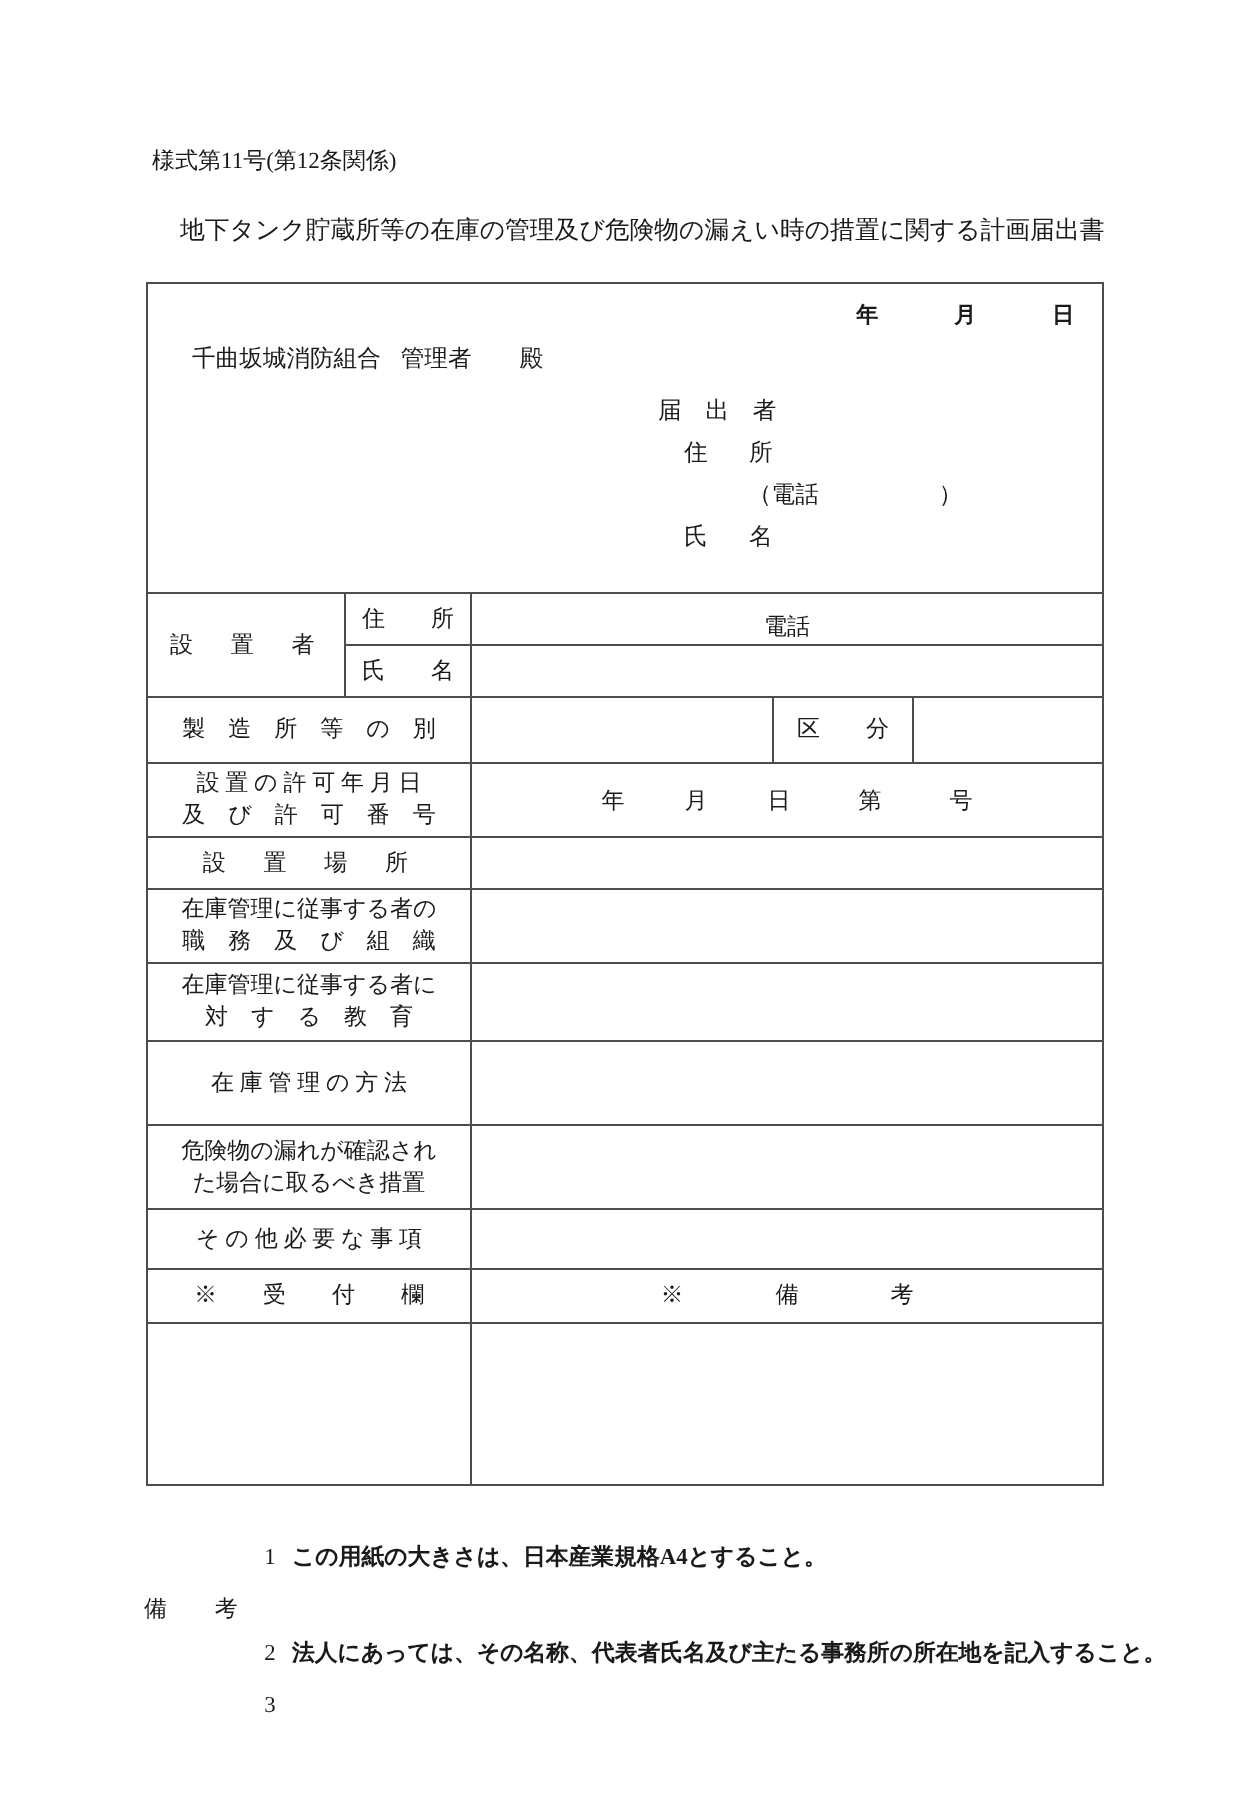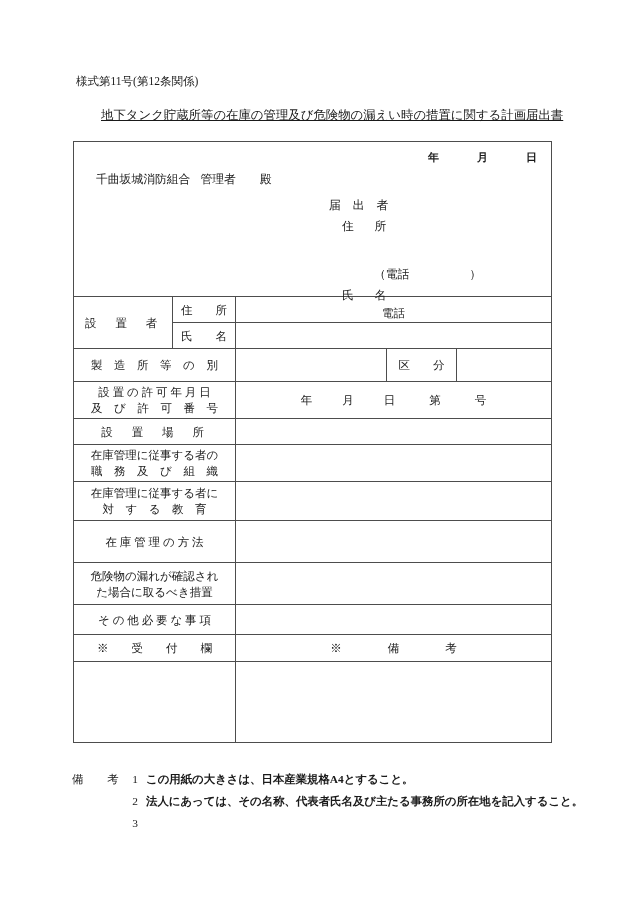--- a/index.html
+++ b/index.html
@@ -28,25 +28,24 @@
 
   
   .form-no {
     left: 76px; top: 74px;
     font-size: 11.5px;
     line-height: 14px;
   }
 
   
   .doc-title {
-    left: 101px; top: 107px;
+    left: 90px; top: 107px;
     font-size: 12.4px;
     line-height: 16px;
     white-space: nowrap;
-    text-decoration: underline;
   }
 
   
   .tbl {
     position: absolute;
     left: 73px; top: 141px;
     width: 478px;
     border-collapse: collapse;
     table-layout: fixed;
   }
@@ -88,21 +87,21 @@
     left: 255px; top: 53px;
     font-size: 11.8px;
     line-height: 21px;
   }
   .submitter .line { white-space: nowrap; }
   .submitter .lbl {
     display: inline-block;
     letter-spacing: 0.38em;
   }
   .sb-indent { padding-left: 13px; }
-  .sb-tel { padding-left: 45px; white-space: nowrap; margin-top: 27px; }
+  .sb-tel { padding-left: 45px; white-space: nowrap; }
   .sb-tel .paren-gap { display: inline-block; width: 60px; }
 
   
   .lbl-cell {
     text-align: center;
     font-size: 11.5px;
     line-height: 16px;
     padding: 2px 4px !important;
   }
   .lbl-cell .l1, .lbl-cell .l2 { display: block; white-space: nowrap; }
@@ -149,20 +148,21 @@
     position: absolute;
     left: 72px; top: 768px;
     font-size: 11.4px;
     line-height: 22px;
   }
   .note-row { display: flex; white-space: nowrap; }
   .note-head {
     width: 52px;
     display: inline-block;
     letter-spacing: 0.55em;
+    margin-top: 26px;
   }
   .note-num {
     width: 22px;
     display: inline-block;
     text-align: center;
   }
   .note-txt { display: inline-block; font-weight: bold; }
 </style>
 </head>
 <body>

